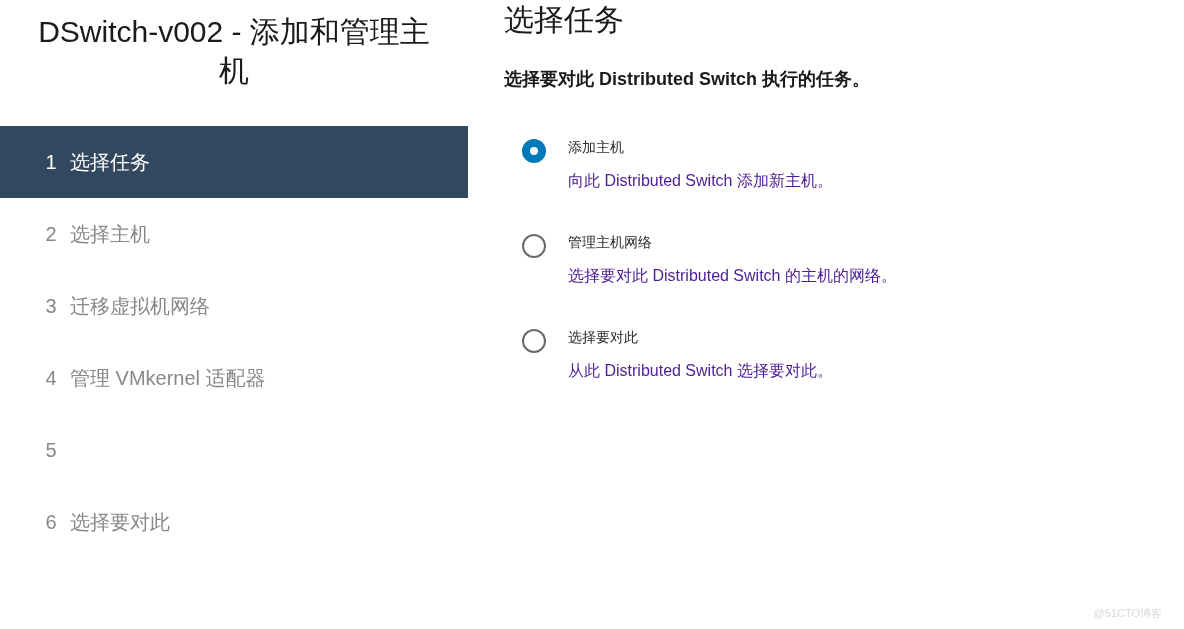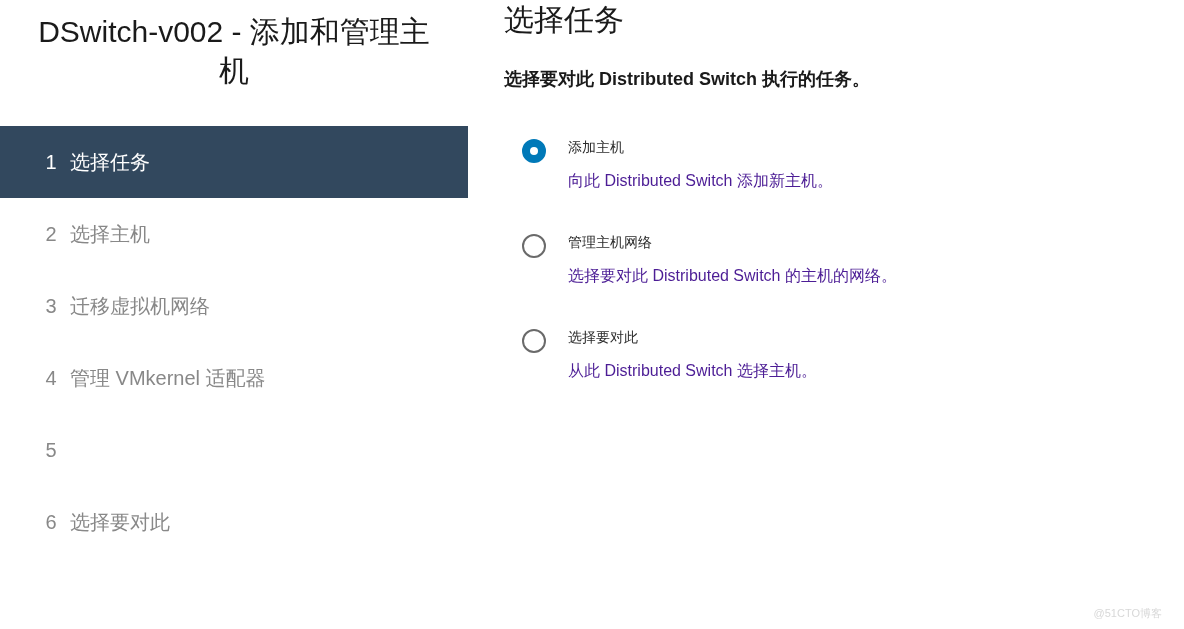--- a/index.html
+++ b/index.html
@@ -72,18 +72,18 @@
     <div class="option-body">
       <div class="option-label">管理主机网络</div>
       <div class="option-desc">选择要对此 Distributed Switch 的主机的网络。</div>
     </div>
   </div>
 
   <div class="option">
     <span class="radio"></span>
     <div class="option-body">
       <div class="option-label">选择要对此</div>
-      <div class="option-desc">从此 Distributed Switch 选择主机。</div>
+      <div class="option-desc">从此 Distributed Switch 选择要对此。</div>
     </div>
   </div>
 </div>
 
 <div class="watermark">@51CTO博客</div>
 
 </body></html>

